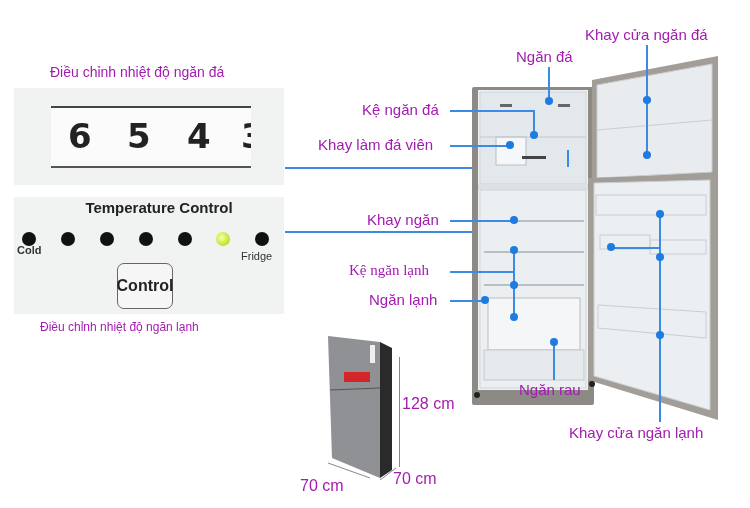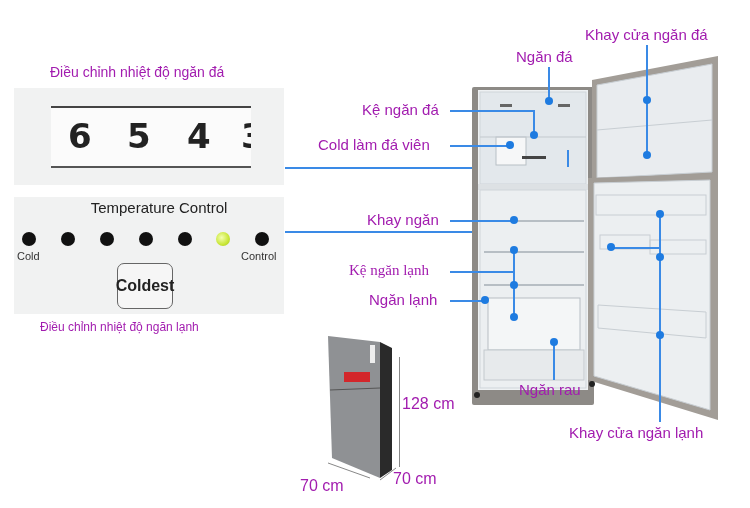--- a/index.html
+++ b/index.html
@@ -24,31 +24,31 @@
 <div class="panel" style="left:14px;top:88px;width:270px;height:97px;">
 </div>
 <div class="dial">
   <span style="left:17px;">6</span>
   <span style="left:76px;">5</span>
   <span style="left:136px;">4</span>
   <span style="left:190px;width:10px;overflow:hidden;">3</span>
 </div>
 
 <div class="panel" style="left:14px;top:197px;width:270px;height:117px;"></div>
-<div class="abs" style="left:14px;top:199px;width:290px;text-align:center;font-size:15px;font-weight:normal;color:#222;">Temperature Control</div>
+<div class="abs" style="left:14px;top:199px;width:290px;text-align:center;font-size:15px;font-weight:bold;color:#222;">Temperature Control</div>
 <div class="led" style="left:22px;"></div>
 <div class="led" style="left:61px;"></div>
 <div class="led" style="left:100px;"></div>
 <div class="led" style="left:139px;"></div>
 <div class="led" style="left:178px;"></div>
 <div class="led on" style="left:216px;"></div>
 <div class="led" style="left:255px;"></div>
-<div class="small" style="left:17px;top:250px;">Cold</div>
-<div class="small" style="left:241px;top:250px;">Control</div>
-<div class="btn">Coldest</div>
+<div class="small" style="left:17px;top:244px;font-weight:bold;">Cold</div>
+<div class="small" style="left:241px;top:250px;">Fridge</div>
+<div class="btn">Control</div>
 <div class="lbl" style="left:40px;top:320px;font-size:12px;">Điều chỉnh nhiệt độ ngăn lạnh</div>
 
 <div class="hl" style="left:285px;top:167px;width:200px;"></div>
 <div class="hl" style="left:285px;top:231px;width:200px;"></div>
 
 <svg class="abs" style="left:460px;top:50px;" width="260" height="370">
 
   <rect x="12" y="37" width="122" height="318" fill="#8d8a86" rx="2"></rect>
   <rect x="18" y="40" width="110" height="300" fill="#eef1f3"></rect>
 
@@ -89,21 +89,21 @@
 <div class="lbl" style="left:585px;top:26px;">Khay cửa ngăn đá</div>
 <div class="vl" style="left:646px;top:45px;height:110px;"></div>
 <div class="dot" style="left:643px;top:96px;"></div>
 <div class="dot" style="left:643px;top:151px;"></div>
 
 <div class="lbl" style="left:362px;top:101px;">Kệ ngăn đá</div>
 <div class="hl" style="left:450px;top:110px;width:84px;"></div>
 <div class="vl" style="left:533px;top:110px;height:24px;"></div>
 <div class="dot" style="left:530px;top:131px;"></div>
 
-<div class="lbl" style="left:318px;top:136px;">Cold làm đá viên</div>
+<div class="lbl" style="left:318px;top:136px;">Khay làm đá viên</div>
 <div class="hl" style="left:450px;top:145px;width:60px;"></div>
 <div class="dot" style="left:506px;top:141px;"></div>
 <div class="vl" style="left:567px;top:150px;height:17px;"></div>
 
 <div class="lbl" style="left:367px;top:211px;">Khay ngăn</div>
 <div class="hl" style="left:450px;top:220px;width:64px;"></div>
 <div class="dot" style="left:510px;top:216px;"></div>
 
 <div class="lbl" style="left:349px;top:262px;font-family:Liberation Serif, serif;">Kệ ngăn lạnh</div>
 <div class="hl" style="left:450px;top:271px;width:64px;"></div>

